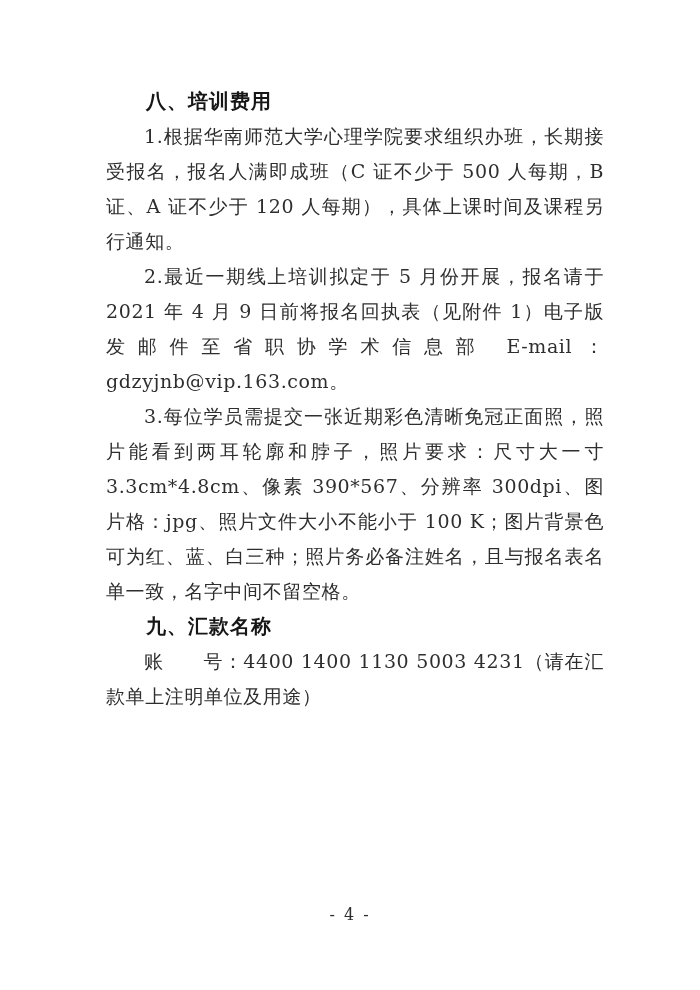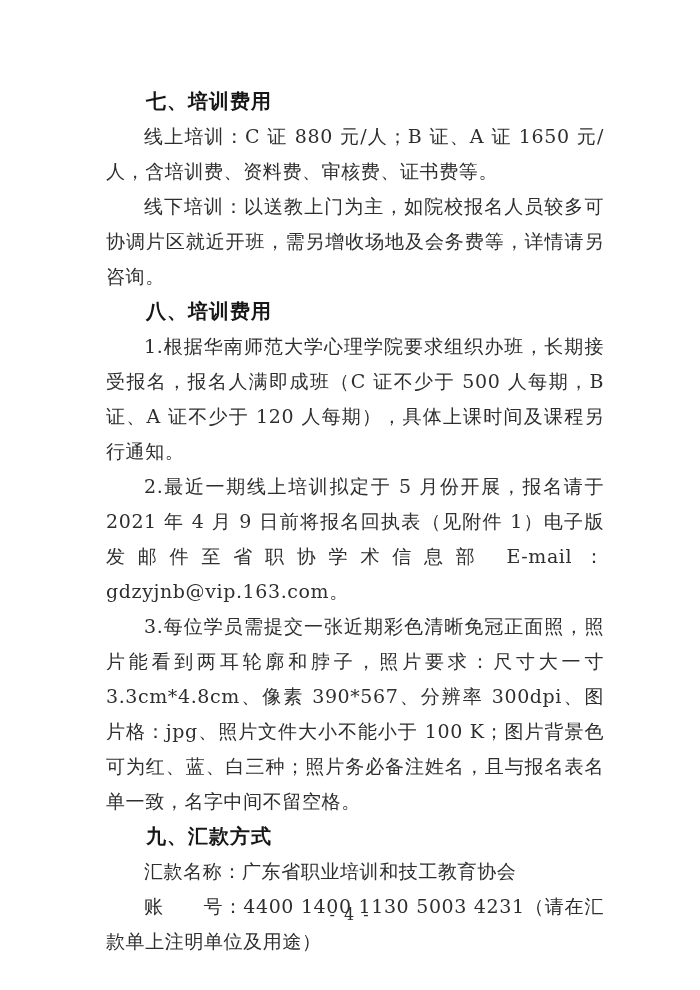--- a/index.html
+++ b/index.html
@@ -49,34 +49,28 @@
     font-size: 16px;
     letter-spacing: 2px;
     color: #2e2e2e;
   }
 </style>
 </head>
 <body>
 
 <div class="page">
 
-  <section>
-    <h2 class="sec-heading">七、培训费用</h2>
-    <p class="para">线上培训：C 证 880 元/人；B 证、A 证 1650 元/人，含培训费、资料费、审核费、证书费等。</p>
-    <p class="para">线下培训：以送教上门为主，如院校报名人员较多可协调片区就近开班，需另增收场地及会务费等，详情请另咨询。</p>
-  </section>
 
   <section>
     <h2 class="sec-heading">八、培训费用</h2>
     <p class="para">1.根据华南师范大学心理学院要求组织办班，长期接受报名，报名人满即成班（C 证不少于 500 人每期，B 证、A 证不少于 120 人每期），具体上课时间及课程另行通知。</p>
     <p class="para">2.最近一期线上培训拟定于 5 月份开展，报名请于 2021 年 4 月 9 日前将报名回执表（见附件 1）电子版发邮件至省职协学术信息部 E-mail：gdzyjnb@vip.163.com。</p>
     <p class="para">3.每位学员需提交一张近期彩色清晰免冠正面照，照片能看到两耳轮廓和脖子，照片要求：尺寸大一寸 3.3cm*4.8cm、像素 390*567、分辨率 300dpi、图片格：jpg、照片文件大小不能小于 100 K；图片背景色可为红、蓝、白三种；照片务必备注姓名，且与报名表名单一致，名字中间不留空格。</p>
   </section>
 
   <section>
-    <h2 class="sec-heading">九、汇款方式</h2>
-    <p class="para no-justify">汇款名称：广东省职业培训和技工教育协会</p>
+    <h2 class="sec-heading">九、汇款名称</h2>
     <p class="para">账　　号：4400 1400 1130 5003 4231（请在汇款单上注明单位及用途）</p>
   </section>
 
   <div class="page-number">- 4 -</div>
 
 </div>
 
 </body></html>

